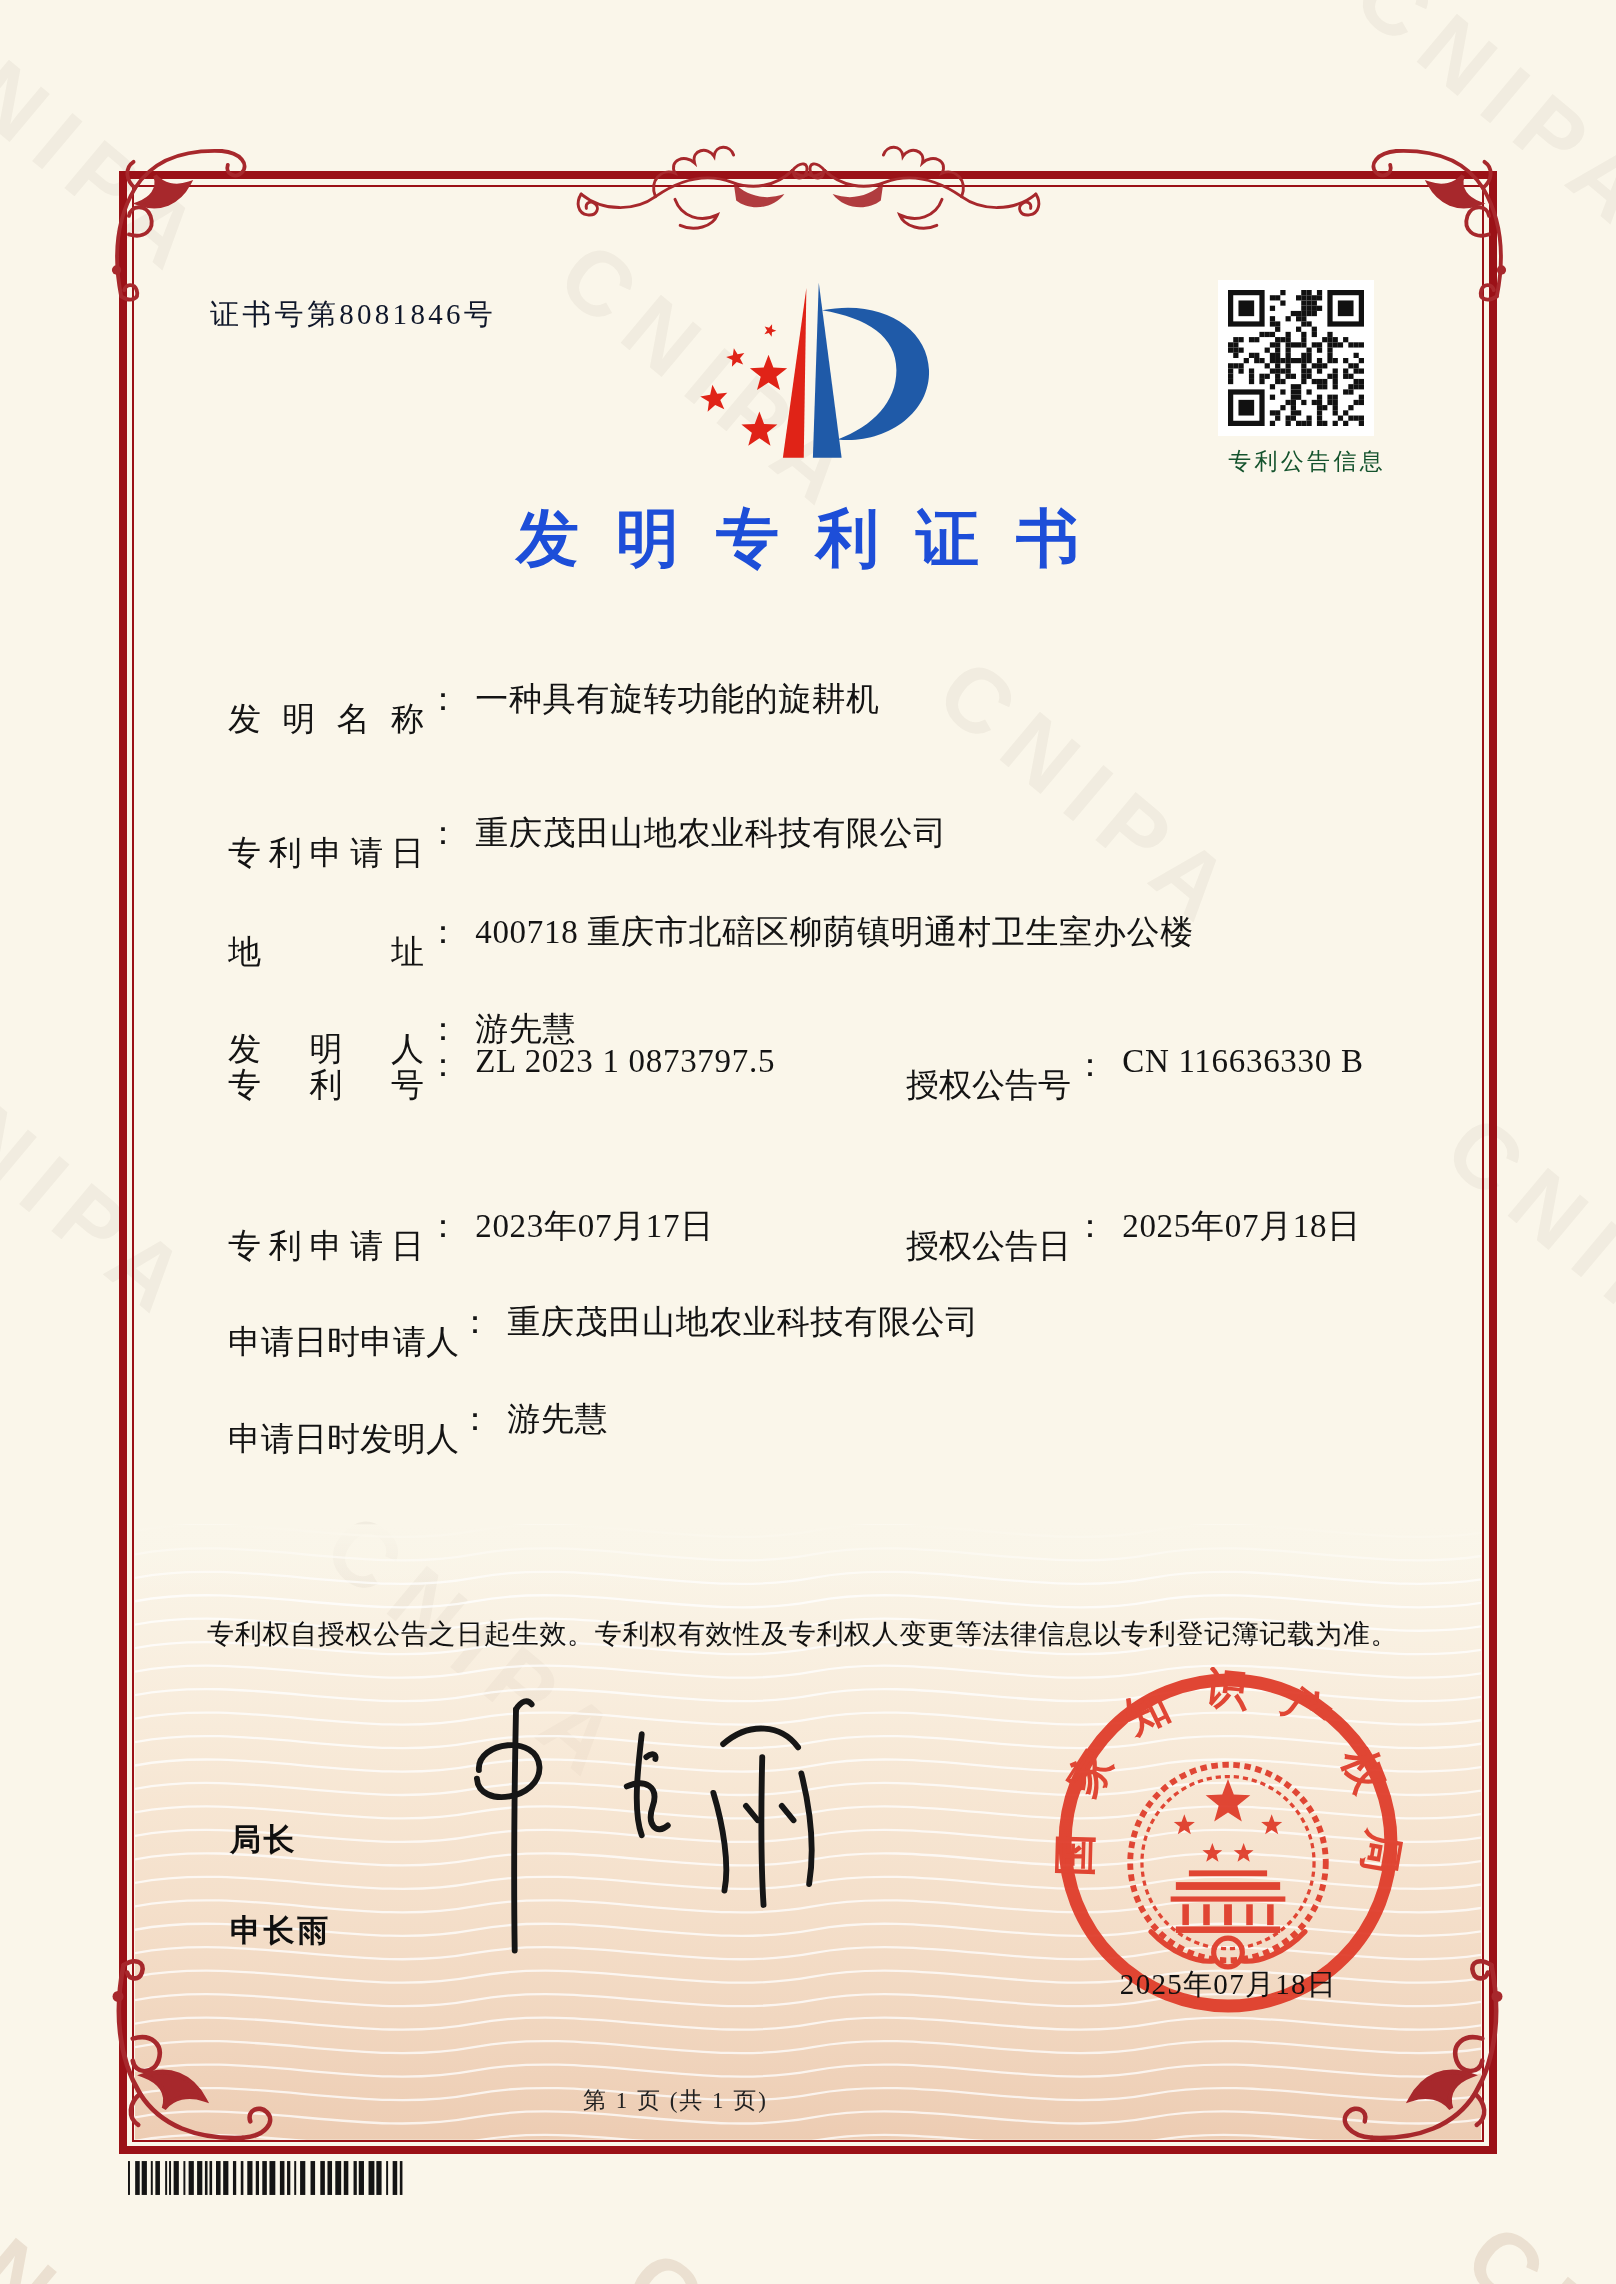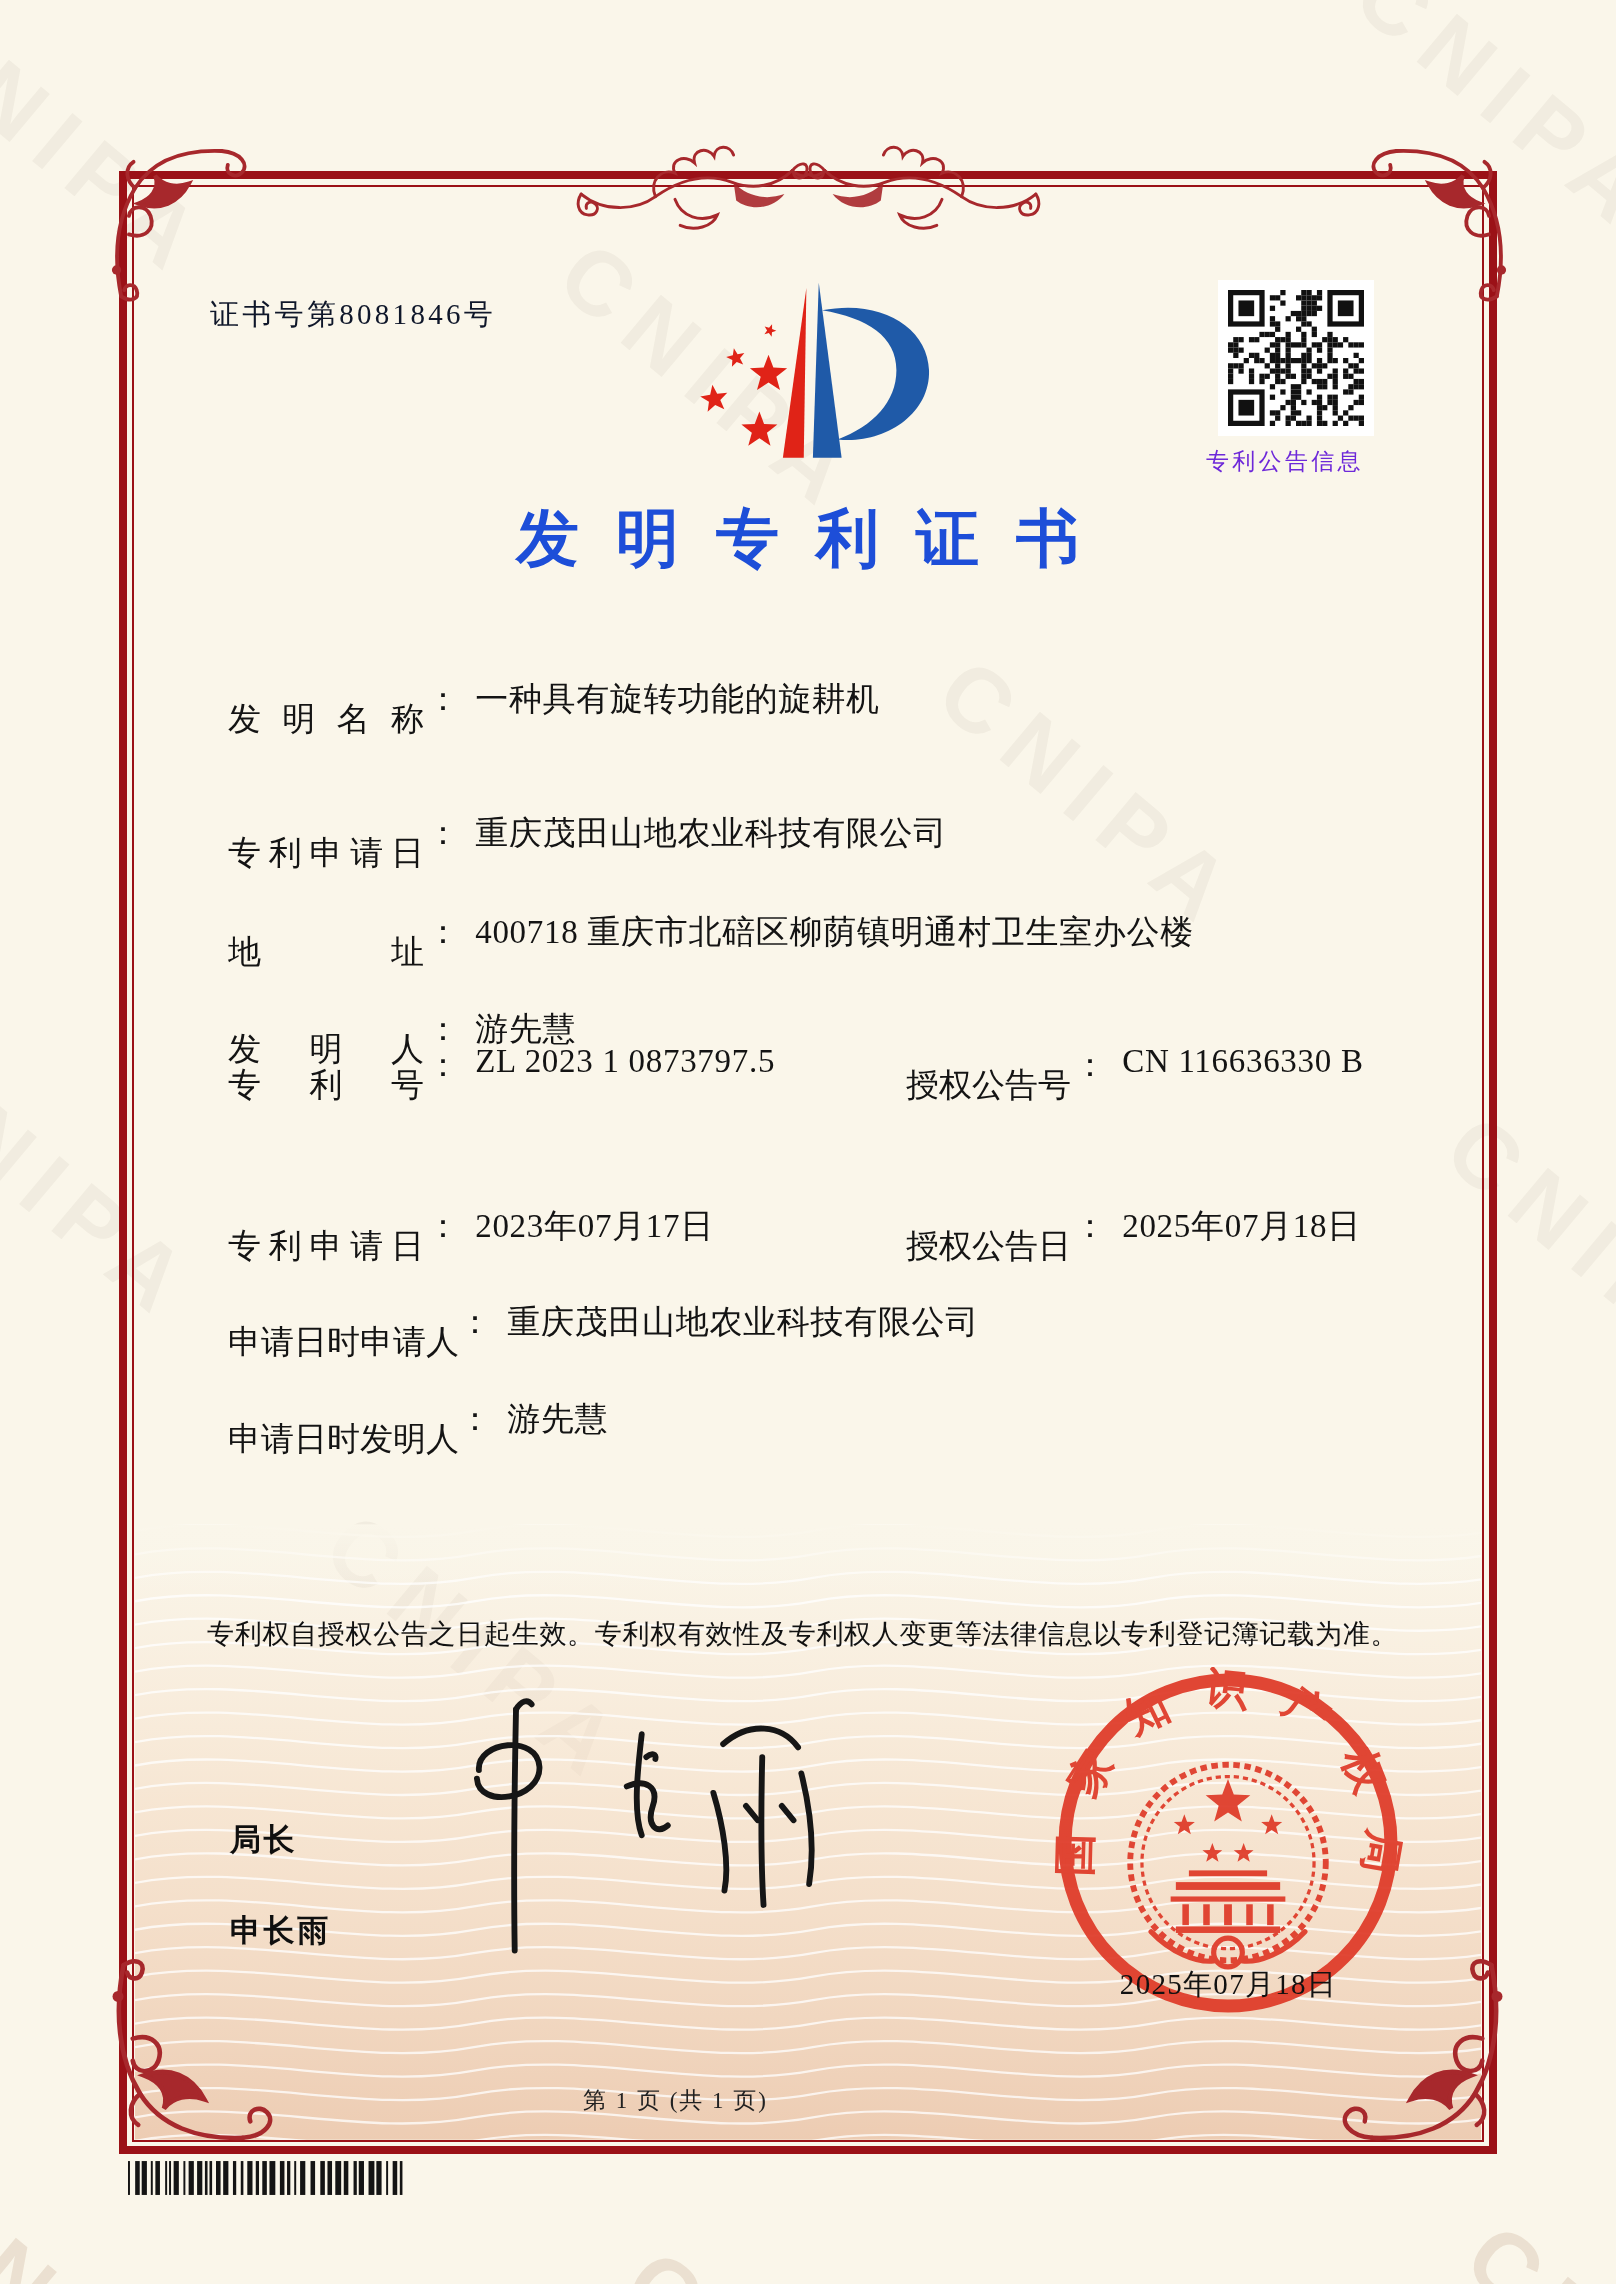--- a/index.html
+++ b/index.html
@@ -15,21 +15,21 @@
                border:8.5px solid #9b1117;box-sizing:border-box;}
   .frame-inner{position:absolute;left:132px;top:185px;width:1352px;height:1957px;
                border:2px solid #9b1117;box-sizing:border-box;}
   .orn{position:absolute;pointer-events:none;}
   .wavezone{position:absolute;left:135px;top:1524px;width:1346px;height:616px;pointer-events:none;}
   
   .certno{position:absolute;left:210px;top:295px;font-size:29px;letter-spacing:3.3px;color:#0f172a;}
   .logo{position:absolute;left:685px;top:271px;width:261px;height:196px;}
   .qrbox{position:absolute;left:1218px;top:280px;width:156px;height:156px;background:#ffffff;}
   .qrbox svg{position:absolute;left:10.4px;top:10.4px;}
-  .qrcap{position:absolute;left:1206px;top:446px;width:180px;text-align:left;font-size:23px;letter-spacing:3.3px;color:#6d28d9;}
+  .qrcap{position:absolute;left:1206px;top:446px;width:180px;text-align:right;font-size:23px;letter-spacing:3.3px;color:#14532d;}
   .title{position:absolute;left:516px;top:496px;font-size:63px;font-weight:700;letter-spacing:37px;white-space:nowrap;color:#1d4ed8;}
   
   .frow{position:absolute;left:228px;font-size:33px;white-space:nowrap;color:#141414;}
   .flabel{display:inline-block;width:196px;text-align:justify;text-align-last:justify;vertical-align:top;margin-top:20px;}
   .flabel.w350{width:228px;}
   .flabel.auto{width:auto;text-align:left;text-align-last:auto;}
   .fcolon{display:inline-block;margin:0 15.6px 0 2.6px;vertical-align:top;}
   .fvalue{display:inline-block;vertical-align:top;letter-spacing:0.7px;}
   .rgroup{position:absolute;left:678px;top:0;white-space:nowrap;}
   

